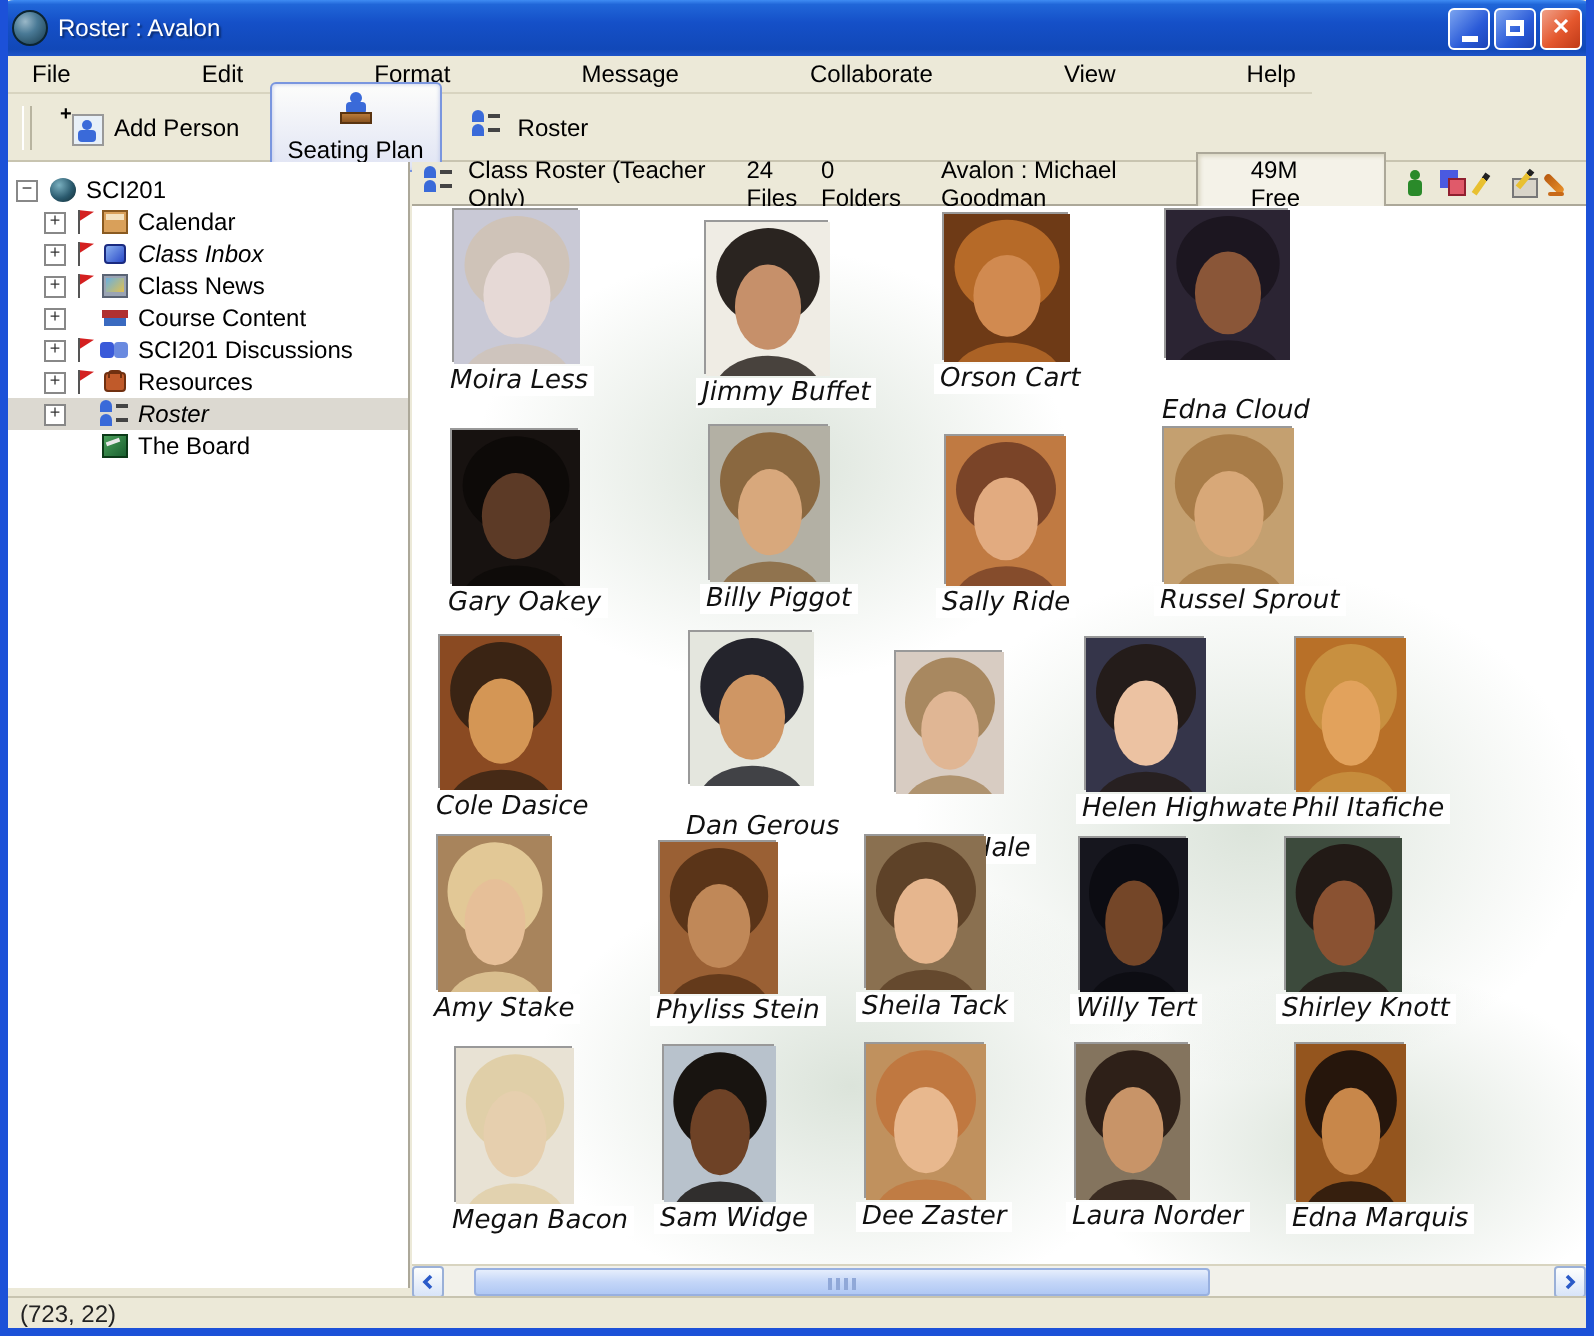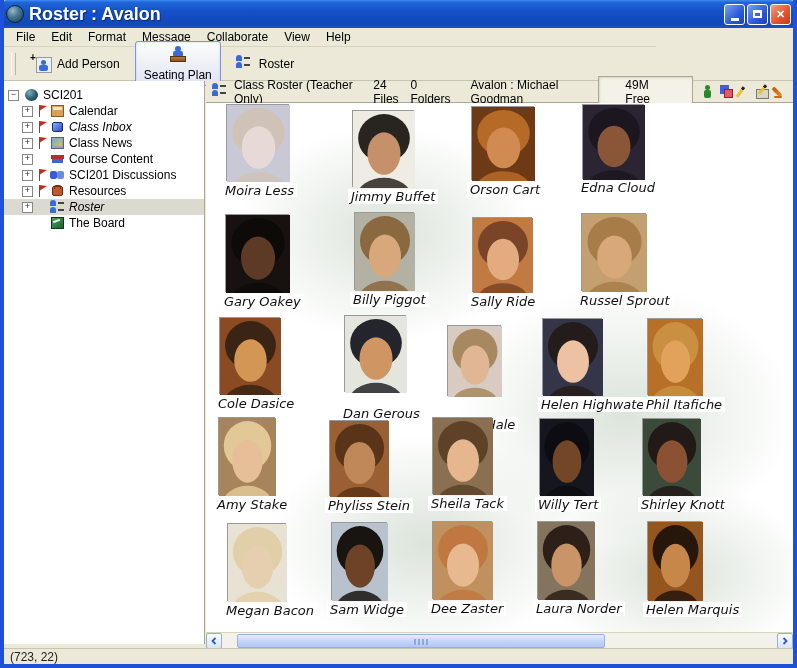--- a/index.html
+++ b/index.html
@@ -6,31 +6,31 @@
   #window{position:relative;width:797px;height:668px;background:#ece9d8;overflow:hidden;
     border-left:4px solid #1c51d8;border-right:4px solid #1c51d8;border-bottom:4px solid #1c51d8;
     box-sizing:border-box;border-top:none;}
   
   #titlebar{position:absolute;left:-4px;top:0;width:797px;height:28px;
     background:linear-gradient(180deg,#3f8cf3 0%,#2066d8 8%,#1550c8 40%,#1148b8 88%,#1e54c8 100%);
     border-radius:7px 7px 0 0;display:flex;align-items:center;padding:0 6px;box-sizing:border-box;}
   .app-icon{width:16px;height:16px;border-radius:50%;
     background:radial-gradient(circle at 35% 30%,#9ab8c8 0%,#4a7a96 40%,#16384a 100%);
     border:1px solid #0c2430;margin-right:5px;flex:0 0 auto;}
-  #title-text{color:#fff;font-weight:bold;font-size:18px;text-shadow:1px 1px 1px #0a2a6a;flex:1;}
+  #title-text{color:#fff;font-weight:normal;font-size:12px;text-shadow:1px 1px 1px #0a2a6a;flex:1;}
   .winbtn{width:21px;height:21px;border-radius:3px;margin-left:2px;border:1px solid #fff;
     display:flex;align-items:center;justify-content:center;color:#fff;font-size:11px;font-weight:bold;
     box-sizing:border-box;line-height:1;}
   .winbtn.min,.winbtn.max{background:linear-gradient(135deg,#7ba4f0 0%,#2a5ad8 60%,#1c44b8 100%);}
   .winbtn.close{background:linear-gradient(135deg,#f0a088 0%,#e4572d 55%,#c03a18 100%);}
   .glyph-min{width:8px;height:3px;background:#fff;margin-top:10px;}
   .glyph-max{width:9px;height:8px;border:2px solid #fff;border-top-width:3px;box-sizing:border-box;}
   
   #menubar{position:absolute;left:0;top:28px;width:652px;height:19px;background:#ece9d8;
-    border-bottom:1px solid #d8d4c0;display:flex;align-items:center;padding-left:4px;box-sizing:border-box;}
+    border-bottom:1px solid #d8d4c0;display:flex;align-items:center;padding-left:4px;box-sizing:border-box;justify-content:space-between;}
   .menu-item{font-size:12px;color:#000;padding:2px 8px;cursor:default;}
   
   #toolbar{position:absolute;left:0;top:47px;width:789px;height:34px;background:#ece9d8;
     border-bottom:1px solid #c8c4b0;display:flex;align-items:center;padding-left:4px;box-sizing:border-box;}
   .grip{width:3px;height:22px;border-left:1px solid #fff;border-right:1px solid #b8b4a0;margin:0 3px;}
   .tbtn{display:flex;align-items:center;gap:5px;font-size:12px;color:#000;padding:3px 8px;margin-left:6px;
     border:1px solid transparent;border-radius:3px;}
   .tbtn.pressed{border:1px solid #7a96df;background:linear-gradient(180deg,#fdfdfb,#e0e4f4);box-shadow:inset 0 0 2px #b8c4e8;flex-direction:column;}
   .tico{position:relative;width:18px;height:18px;flex:0 0 auto;}
   
@@ -288,21 +288,21 @@
           </svg></div>
         <div class="sname" style="top: 76px; left: -4px;">Orson Cart</div>
       </div>
       <div class="student" style="left: 376px; top: 1px; width: 62px;">
         <div class="photo" style="width: 62px; height: 75px;"><svg width="62" height="75" viewBox="0 0 60 76" preserveAspectRatio="none">
             <rect width="60" height="76" fill="#2b2433"></rect>
             <ellipse cx="30" cy="27" rx="25" ry="24" fill="#1c1620"></ellipse>
             <ellipse cx="30" cy="42" rx="16" ry="21" fill="#8a5638"></ellipse>
             <ellipse cx="30" cy="84" rx="26" ry="18" fill="#1c1620" opacity="0.85"></ellipse>
           </svg></div>
-        <div class="sname" style="top: 76px; left: -4px;">Edna Cloud</div>
+        <div class="sname" style="top: 94px; left: -4px;">Edna Cloud</div>
       </div>
       <div class="student" style="left: 19px; top: 111px; width: 64px;">
         <div class="photo" style="width: 64px; height: 78px;"><svg width="64" height="78" viewBox="0 0 60 76" preserveAspectRatio="none">
             <rect width="60" height="76" fill="#171210"></rect>
             <ellipse cx="30" cy="27" rx="25" ry="24" fill="#0d0a08"></ellipse>
             <ellipse cx="30" cy="42" rx="16" ry="21" fill="#5c3a26"></ellipse>
             <ellipse cx="30" cy="84" rx="26" ry="18" fill="#0d0a08" opacity="0.85"></ellipse>
           </svg></div>
         <div class="sname" style="top: 80px; left: -4px;">Gary Oakey</div>
       </div>
@@ -459,21 +459,21 @@
           </svg></div>
         <div class="sname" style="top: 80px; left: -4px;">Laura Norder</div>
       </div>
       <div class="student" style="left: 441px; top: 418px; width: 55px;">
         <div class="photo" style="width: 55px; height: 79px;"><svg width="55" height="79" viewBox="0 0 60 76" preserveAspectRatio="none">
             <rect width="60" height="76" fill="#94551e"></rect>
             <ellipse cx="30" cy="27" rx="25" ry="24" fill="#26160c"></ellipse>
             <ellipse cx="30" cy="42" rx="16" ry="21" fill="#c8874a"></ellipse>
             <ellipse cx="30" cy="84" rx="26" ry="18" fill="#26160c" opacity="0.85"></ellipse>
           </svg></div>
-        <div class="sname" style="top: 81px; left: -4px;">Helen Marquis</div>
+        <div class="sname" style="top: 81px; left: -4px;">Edna Marquis</div>
       </div>
     </div>
 
   <div id="hscroll">
     <div class="sarrow" style="left:0;">
       <svg width="8" height="8" viewBox="0 0 8 8">
           <path d="M5.5 1 L2.5 4 L5.5 7" stroke="#2a5ac8" stroke-width="1.8" fill="none"></path>
         </svg>
     </div>
     <div id="sthumb"></div>

